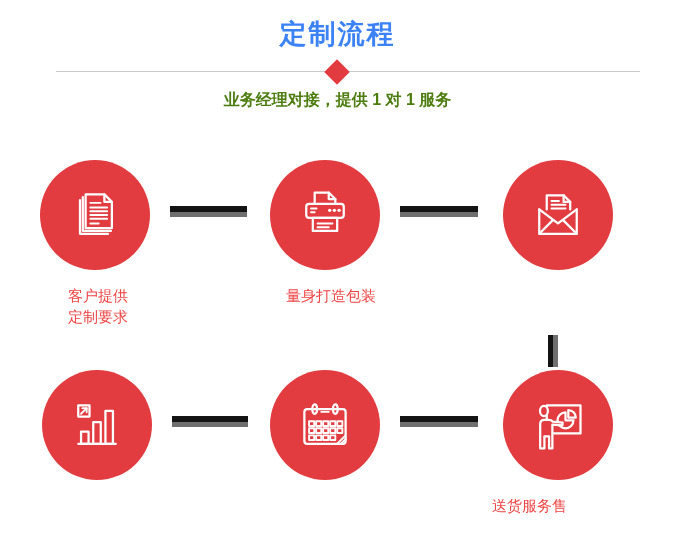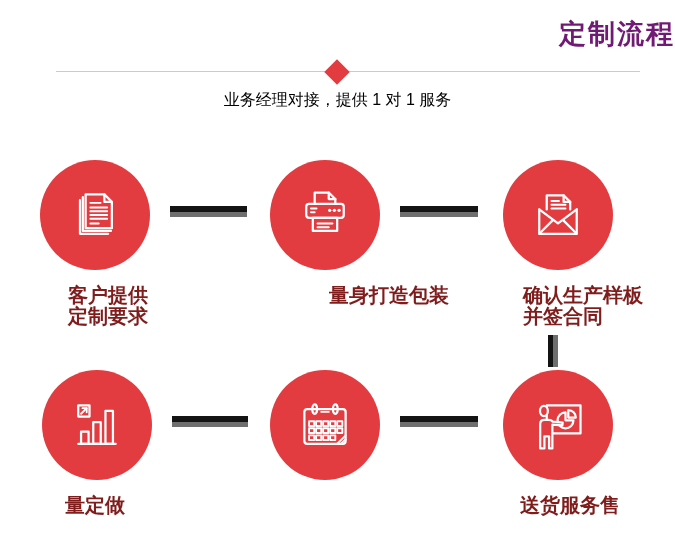--- a/index.html
+++ b/index.html
@@ -1,45 +1,45 @@
 <!DOCTYPE html>
 <html><head>
 <meta charset="utf-8">
 <style>
   html,body{margin:0;padding:0;background:#ffffff;}
   body{font-family:"Liberation Sans","DejaVu Sans",sans-serif;}
   .page{position:relative;width:675px;height:550px;background:#fff;overflow:hidden;}
 
-  .title{position:absolute;top:16px;left:0;width:675px;text-align:right;
-         font-size:27px;font-weight:bold;color:#701a75;letter-spacing:2px;}
+  .title{position:absolute;top:16px;left:0;width:675px;text-align:center;
+         font-size:27px;font-weight:bold;color:#3b82f6;letter-spacing:2px;}
 
   .divider{position:absolute;top:71px;left:56px;width:584px;height:1px;background:#cbcbcb;}
   .diamond{position:absolute;top:63px;left:328px;width:18px;height:18px;
            background:#e23c40;transform:rotate(45deg);}
 
   .subtitle{position:absolute;top:90px;left:0;width:675px;text-align:center;
-            font-size:16px;color:#000000;}
+            font-size:16px;color:#4d7c0f;font-weight:bold;}
 
   .circle{position:absolute;width:110px;height:110px;border-radius:50%;
           background:#e23c40;display:flex;align-items:center;justify-content:center;}
   .circle svg{width:60px;height:60px;}
 
-  .step-label{position:absolute;font-size:20px;line-height:21px;color:#7f1d1d;font-weight:bold;}
+  .step-label{position:absolute;font-size:15px;line-height:21px;color:#ef4444;}
   .step-label div{white-space:nowrap;}
 
   .conn-h{position:absolute;height:11px;
           background:linear-gradient(to bottom,#141414 0 55%,#6f6f6f 55% 100%);}
   .conn-v{position:absolute;width:10px;
           background:linear-gradient(to right,#141414 0 55%,#6f6f6f 55% 100%);}
 
   
   .c1{left:40px;top:160px;}  .c2{left:270px;top:160px;} .c3{left:503px;top:160px;}
   .c4{left:42px;top:370px;}  .c5{left:270px;top:370px;} .c6{left:503px;top:370px;}
-  .l1{left:68px;top:285px;}  .l2{left:286px;top:285px;margin-left:43px;} .l3{left:523px;top:285px;}
-  .l4{left:65px;top:495px;}  .l5{left:288px;top:495px;} .l6{left:520px;top:495px;}
+  .l1{left:68px;top:285px;}  .l2{left:286px;top:285px;} .l3{left:523px;top:285px;}
+  .l4{left:65px;top:495px;}  .l5{left:288px;top:495px;} .l6{left:492px;top:495px;}
   .h1{left:170px;top:206px;width:77px;}
   .h2{left:400px;top:206px;width:78px;}
   .h3{left:172px;top:416px;width:76px;}
   .h4{left:400px;top:416px;width:78px;}
   .v1{left:548px;top:335px;height:32px;}
 </style>
 </head>
 <body>
 
 <div class="page">
@@ -109,40 +109,35 @@
           <path d="M25,17 H33"></path>
           <path d="M25,21 H40"></path>
           <path d="M25,25 H40"></path>
         </g>
       <path d="M12,26 V52 H52 V26"></path>
       <path d="M12,26 L32,41 L52,26"></path>
       <path d="M12,52 L26,38"></path>
       <path d="M52,52 L38,38"></path>
     </svg>
   </div>
-  <div class="step-label l3">
-    <div>确认生产样板</div>
-    <div>并签合同</div>
-  </div>
 
   <div class="circle c4">
     <svg viewBox="0 0 64 64" fill="none" stroke="#ffffff" stroke-width="2.4" stroke-linecap="round" stroke-linejoin="round">
       <path d="M12,52 H52"></path>
       <rect x="15" y="39" width="8" height="13"></rect>
       <rect x="28" y="29" width="8" height="23"></rect>
       <rect x="41" y="17" width="8" height="35"></rect>
       <rect x="12" y="11" width="12" height="12"></rect>
       <g stroke-width="2">
           <path d="M15,20 L21,14"></path>
           <path d="M16.5,14 H21 V18.5"></path>
         </g>
     </svg>
   </div>
   <div class="step-label l4">
-    <div>量定做</div>
   </div>
 
   <div class="circle c5">
     <svg viewBox="0 0 64 64" fill="none" stroke="#ffffff" stroke-width="2.4" stroke-linecap="round" stroke-linejoin="round">
       <rect x="10" y="15" width="44" height="37" rx="3"></rect>
       <ellipse cx="21" cy="15" rx="2.5" ry="5"></ellipse>
       <ellipse cx="43" cy="15" rx="2.5" ry="5"></ellipse>
       <path d="M28,18 H36" stroke-width="2"></path>
       <g stroke-width="2">
         <rect x="15" y="28" width="5.5" height="5"></rect>

